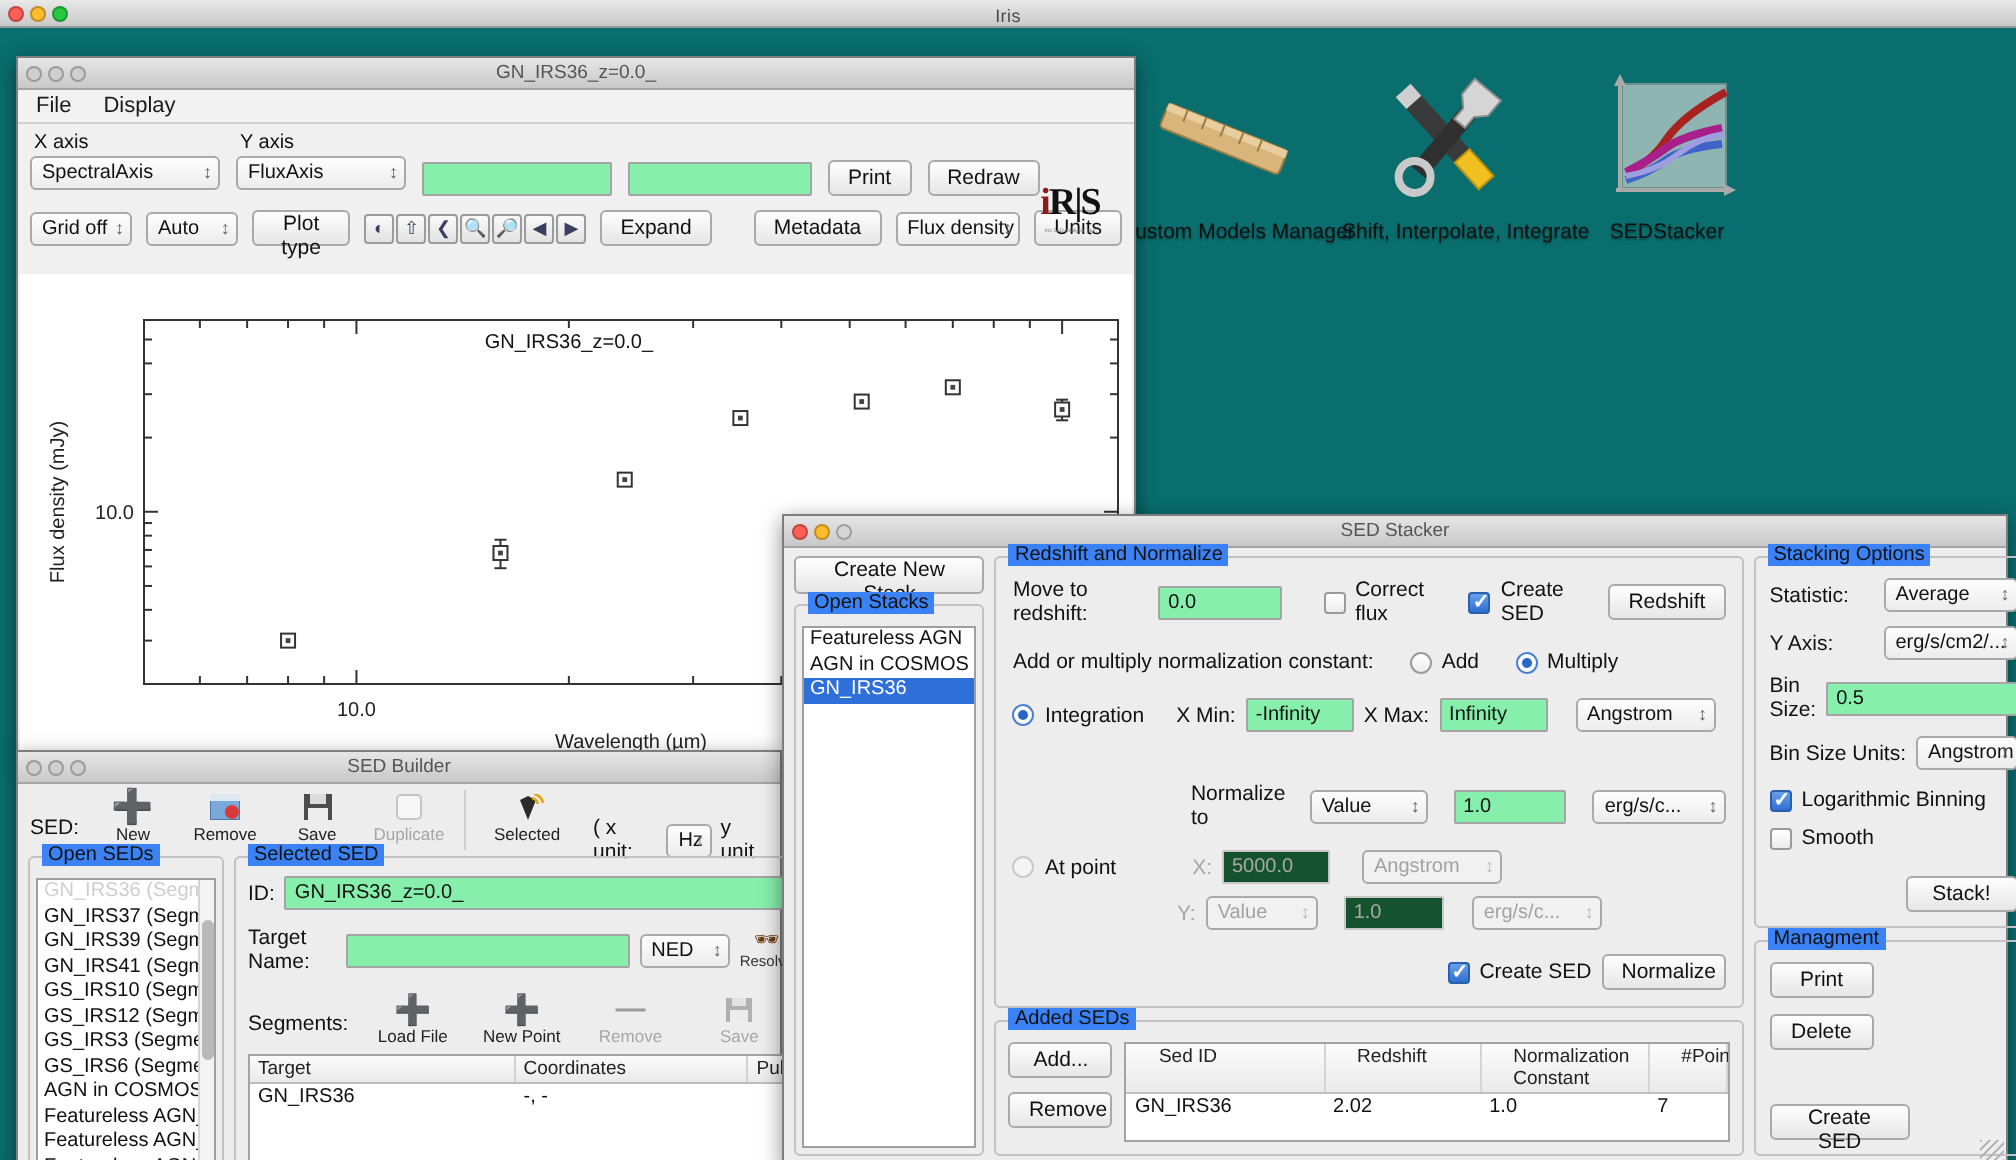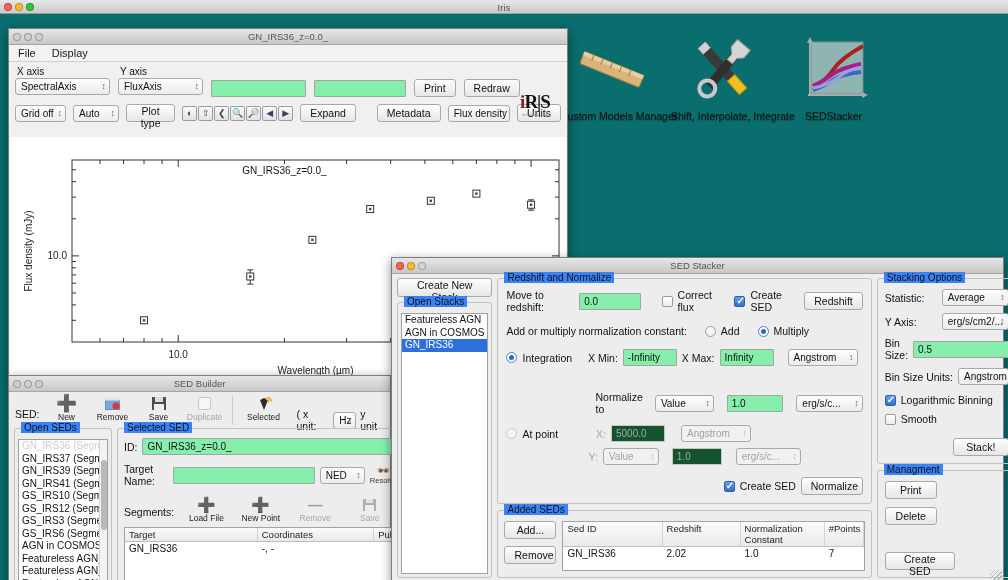--- a/index.html
+++ b/index.html
@@ -175,21 +175,21 @@
   .radio { border-radius:50%; }
   .cbx { border-radius:2px; }
   .radio.on { background:#fff; border-color:#4a7fd4;}
   .radio.on::after{content:"";position:absolute;left:2px;top:2px;width:5px;height:5px;border-radius:50%;background:#2a68c8;}
   .cbx.on { background:linear-gradient(#6aa0ea,#2f6fd0); border-color:#2a5fae;}
   .cbx.on::after{content:"\2713";position:absolute;left:1px;top:-2px;font-size:10px;color:#fff;font-weight:bold;}
   .radio.dis{border-color:#c9c9c9;background:#f4f4f4;}
 
   .sedtbl { background:#fff; border:1px solid #a3a3a3; flex:1; overflow:hidden;}
   .sedtbl .hd { display:flex; background:linear-gradient(#fbfbfb,#eaeaea); border-bottom:1px solid #c0c0c0;}
-  .sedtbl .hd div { font-size:9.5px; padding:1px 4px; border-right:1px solid #d4d4d4; color:#222;}
+  .sedtbl .hd div { font-size:9.5px; padding:1px 16px; border-right:1px solid #d4d4d4; color:#222;}
   .sedtbl .r div { font-size:10px; padding:1px 4px; color:#111;}
   .sedtbl .r { display:flex; }
 
   .resize-grip { position:absolute; right:1px; bottom:1px; width:12px; height:12px;
     background:repeating-linear-gradient(135deg,#b5b5b5 0 1px,transparent 1px 3px); }
 </style>
 </head>
 <body>
 
 <div id="app-root">

